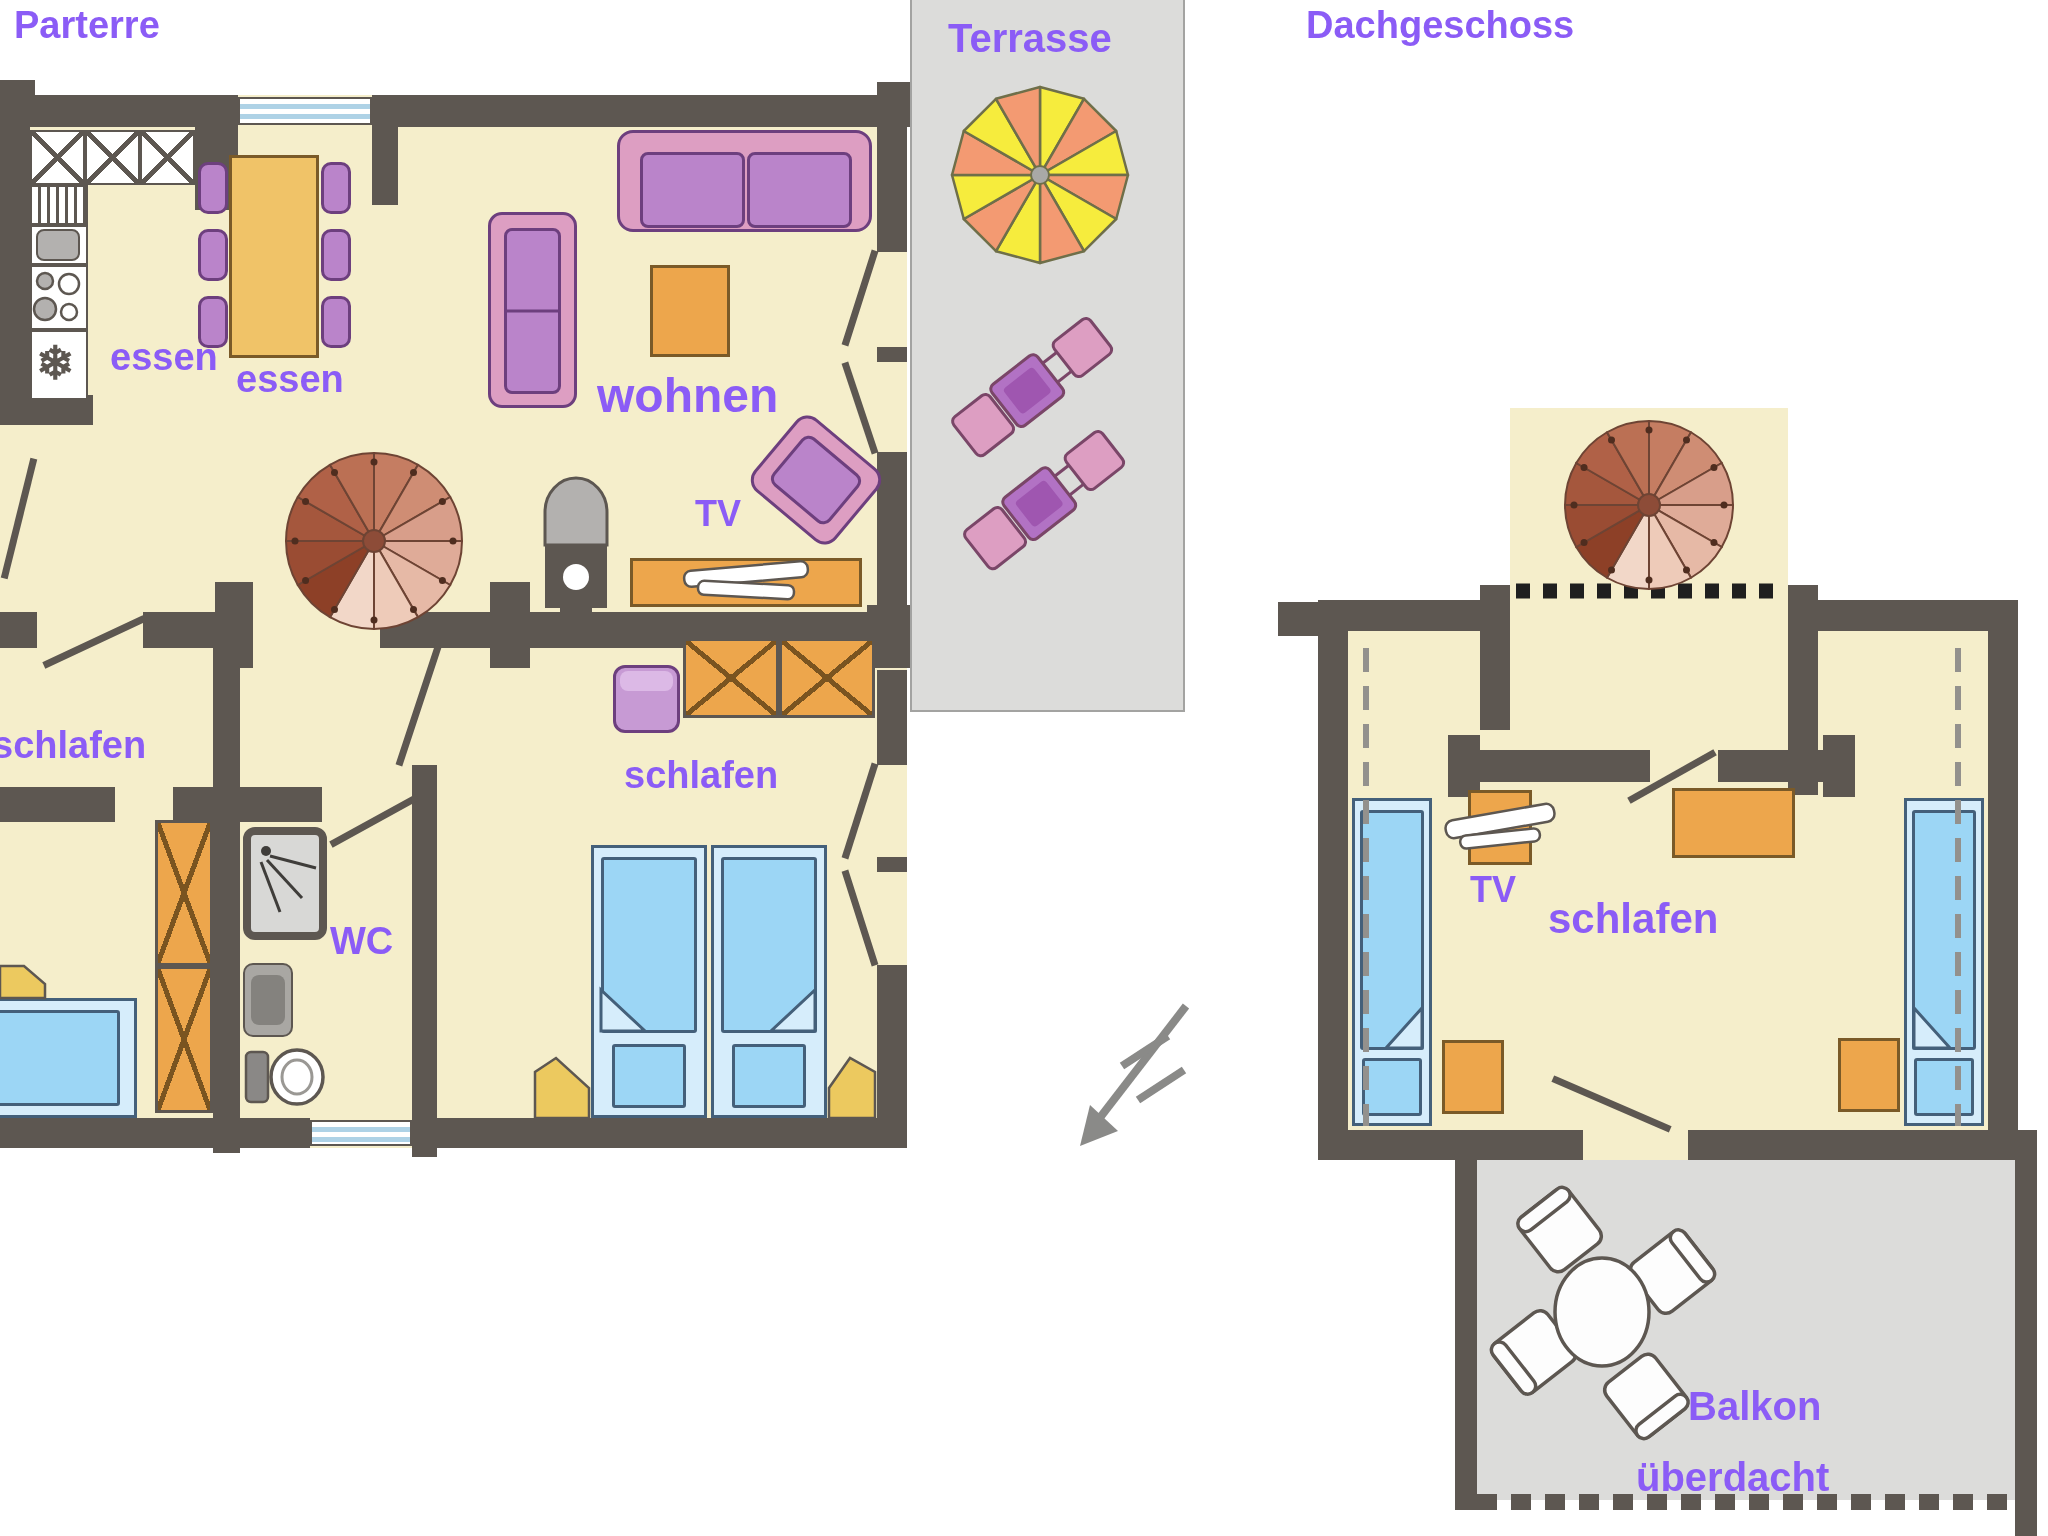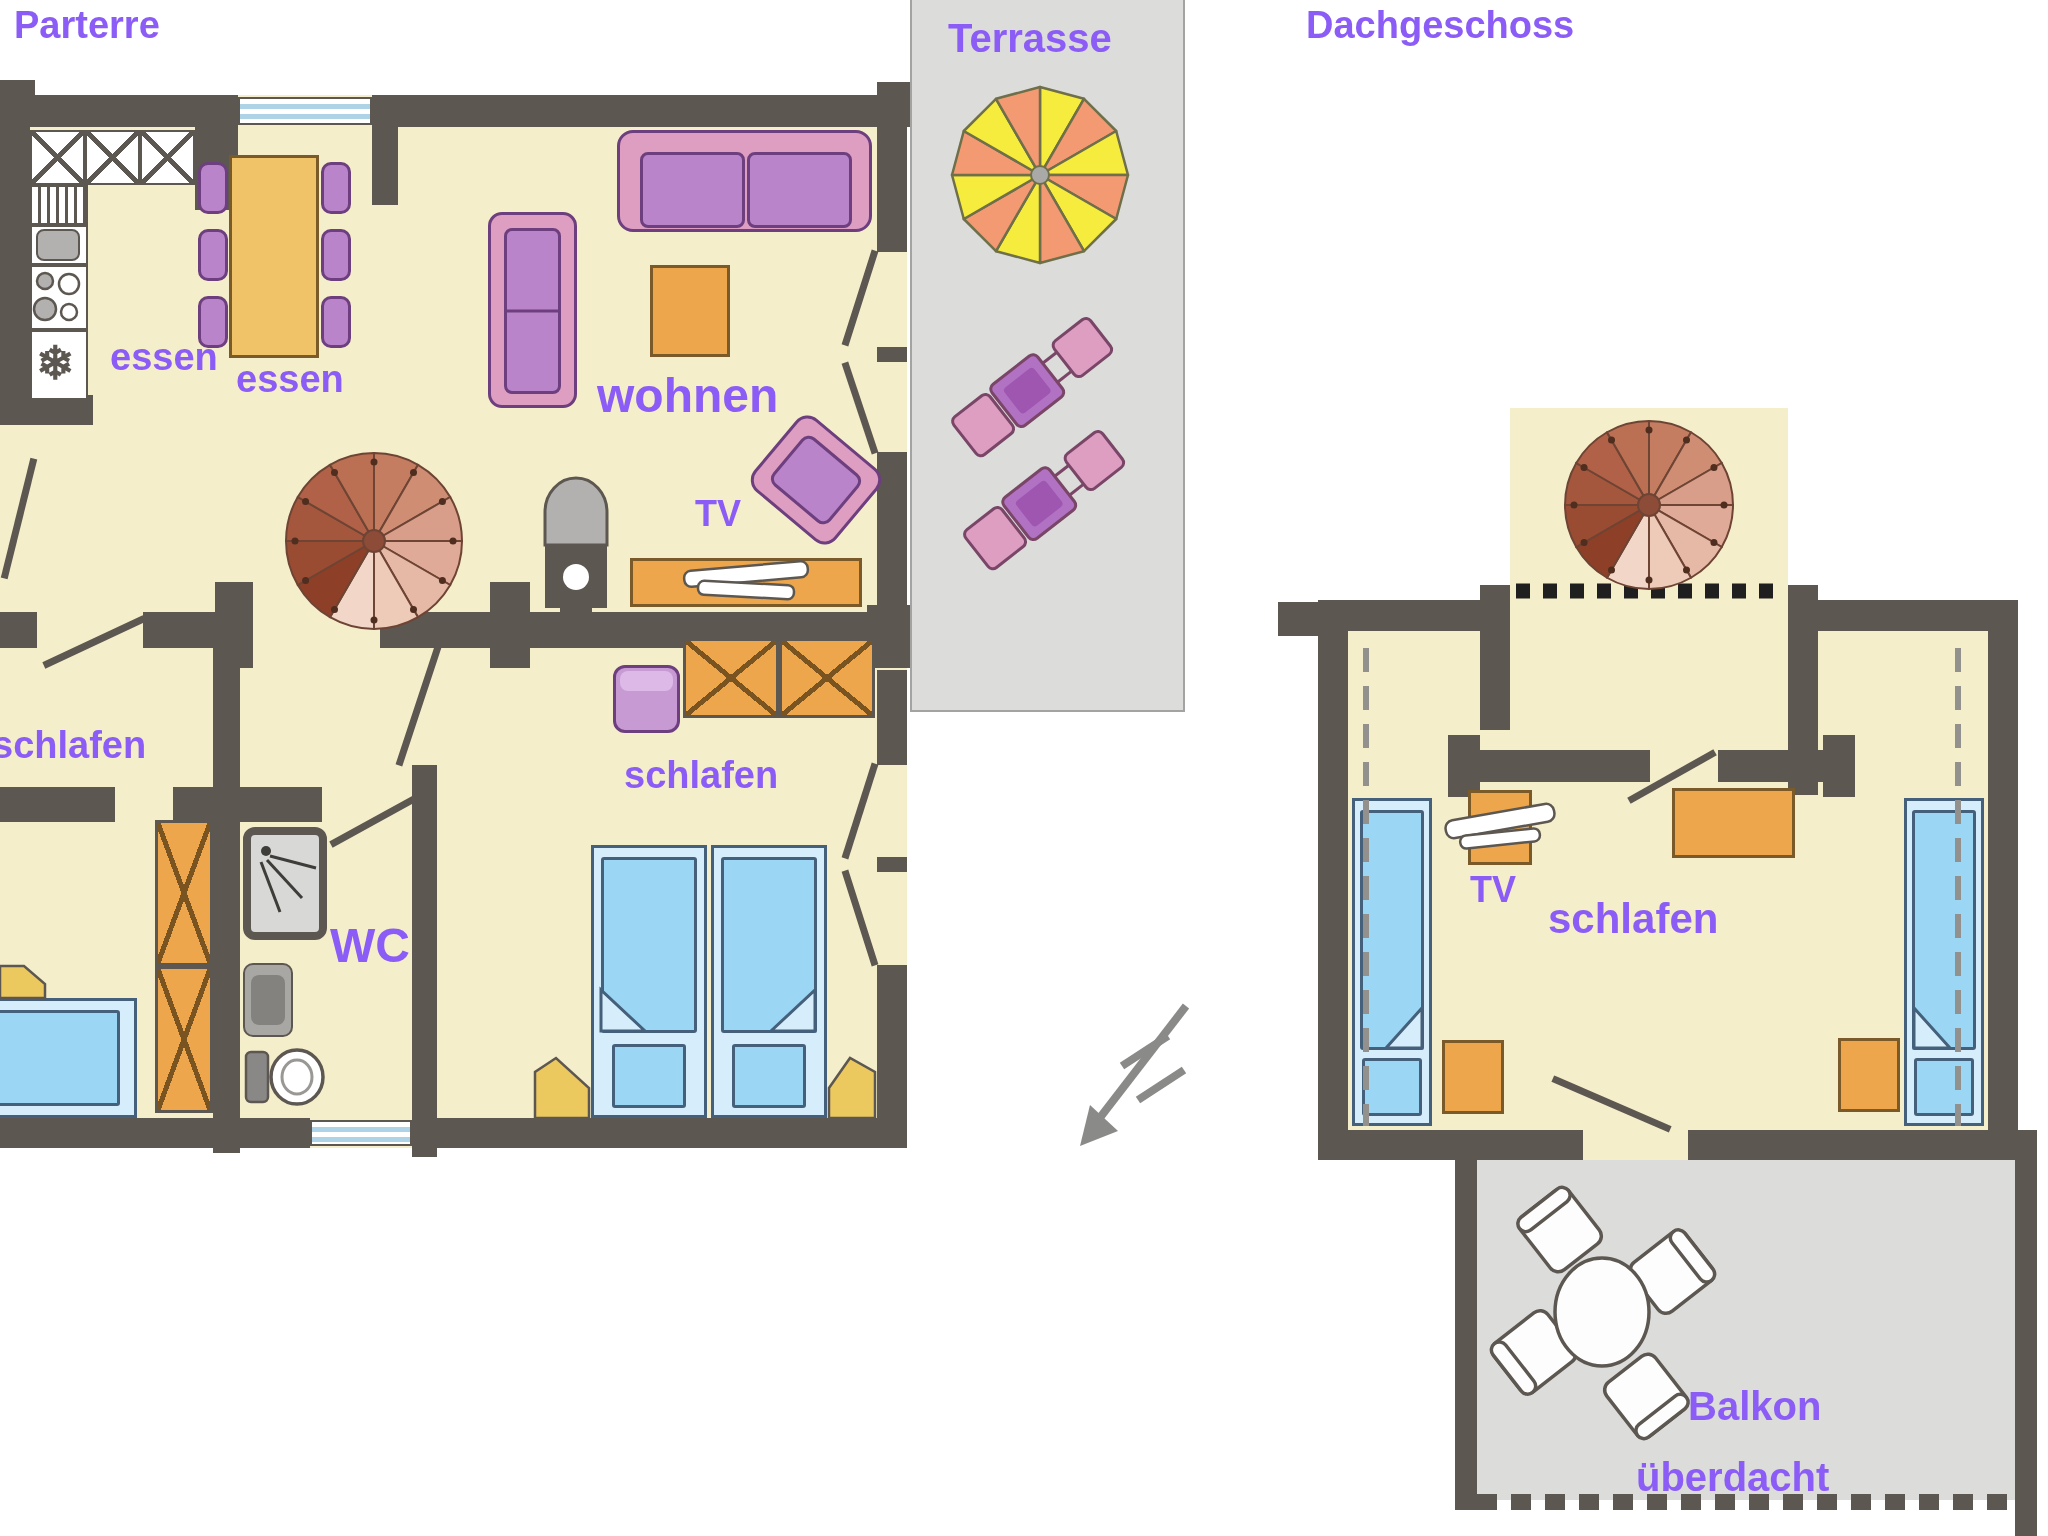--- a/index.html
+++ b/index.html
@@ -143,21 +143,21 @@
 
   <div class="lbl" style="left:14px;top:6px;font-size:38px;">Parterre</div>
   <div class="lbl" style="left:1306px;top:6px;font-size:38px;">Dachgeschoss</div>
   <div class="lbl" style="left:948px;top:18px;font-size:40px;">Terrasse</div>
   <div class="lbl" style="left:110px;top:338px;font-size:38px;">essen</div>
   <div class="lbl" style="left:236px;top:360px;font-size:38px;">essen</div>
   <div class="lbl" style="left:597px;top:372px;font-size:48px;">wohnen</div>
   <div class="lbl" style="left:695px;top:496px;font-size:36px;">TV</div>
   <div class="lbl" style="left:-8px;top:726px;font-size:38px;">schlafen</div>
   <div class="lbl" style="left:624px;top:756px;font-size:38px;">schlafen</div>
-  <div class="lbl" style="left:330px;top:922px;font-size:48px;">WC</div>
+  <div class="lbl" style="left:330px;top:922px;font-size:38px;">WC</div>
   <div class="lbl" style="left:1470px;top:872px;font-size:36px;">TV</div>
   <div class="lbl" style="left:1548px;top:898px;font-size:42px;">schlafen</div>
   <div class="lbl" style="left:1688px;top:1386px;font-size:40px;">Balkon</div>
   <div class="lbl" style="left:1636px;top:1438px;font-size:40px;margin-top:19px;">überdacht</div>
 
   <svg width="2048" height="1536" viewBox="0 0 2048 1536">
 
     <line x1="1516" y1="591" x2="1786" y2="591" stroke="#1f1f1f" stroke-width="15" stroke-dasharray="14 13"></line>
 
     <line x1="1366" y1="648" x2="1366" y2="1126" stroke="#93918d" stroke-width="6" stroke-dasharray="24 14"></line>

